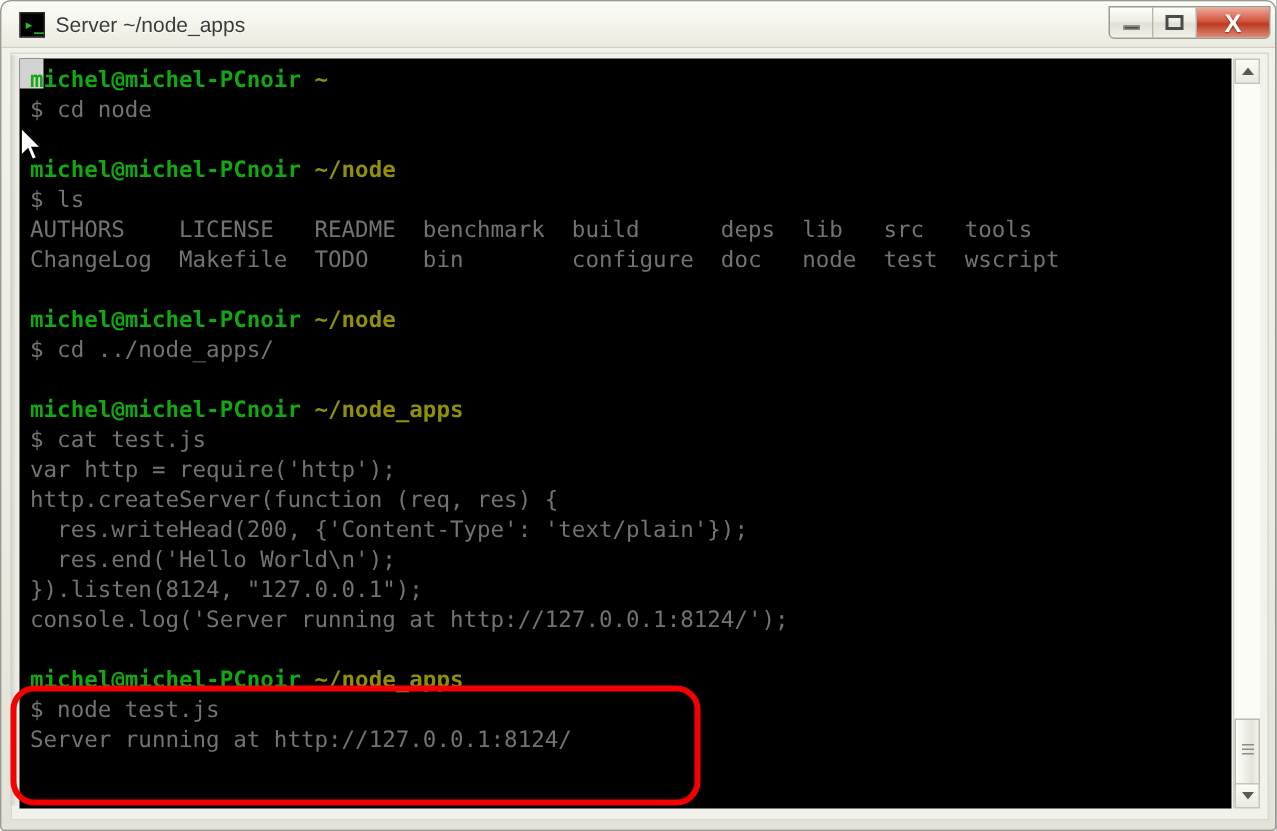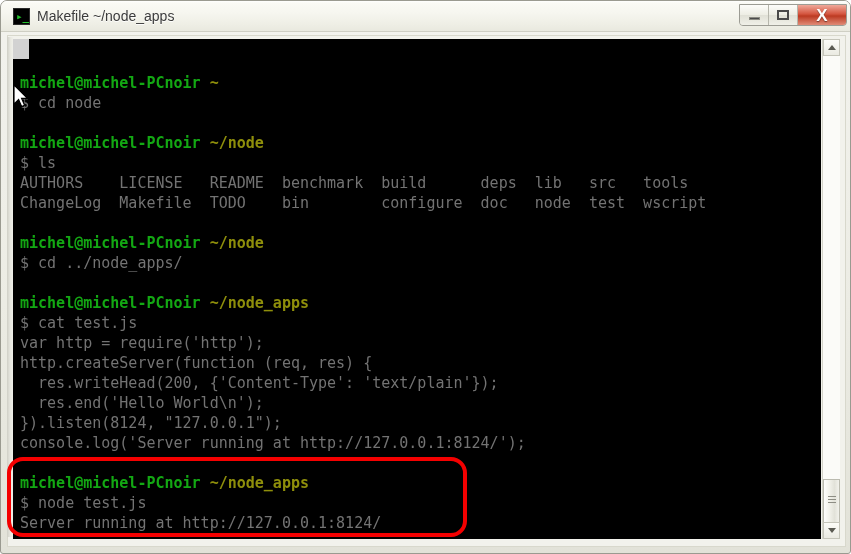--- a/index.html
+++ b/index.html
@@ -139,21 +139,20 @@
   #term-text {
     position: absolute;
     left: 7px; top: 4px;
     width: 800px;
     font-family: "DejaVu Sans Mono", "Liberation Mono", monospace;
     font-size: 15px;
     line-height: 20px;
     white-space: pre;
     color: #d8d8d8;
     letter-spacing: 0px;
-    margin-top: 30px;
   }
   .l-green { color: #13a813; font-weight: bold; }
   .l-olive { color: #8f8f0b; font-weight: bold; }
   .l-white { color: #737373; }
   .tline { display: block; height: 20px; }
 
   
   #term-artifact {
     position: absolute;
     left: 0px; top: 0px;
@@ -236,21 +235,21 @@
 </style>
 </head>
 <body>
 
 <div id="window">
 
   <div id="titlebar">
     <div class="app-icon">
       <div class="glyph">▸_</div>
     </div>
-    <div id="title-text">Makefile ~/node_apps</div>
+    <div id="title-text">Server ~/node_apps</div>
 
     <div id="win-controls">
       <div class="wbtn">
         <div class="ic">
             <span class="min-glyph"></span>
           </div>
       </div>
       <div class="wbtn">
         <div class="ic">
             <span class="max-glyph"></span>

